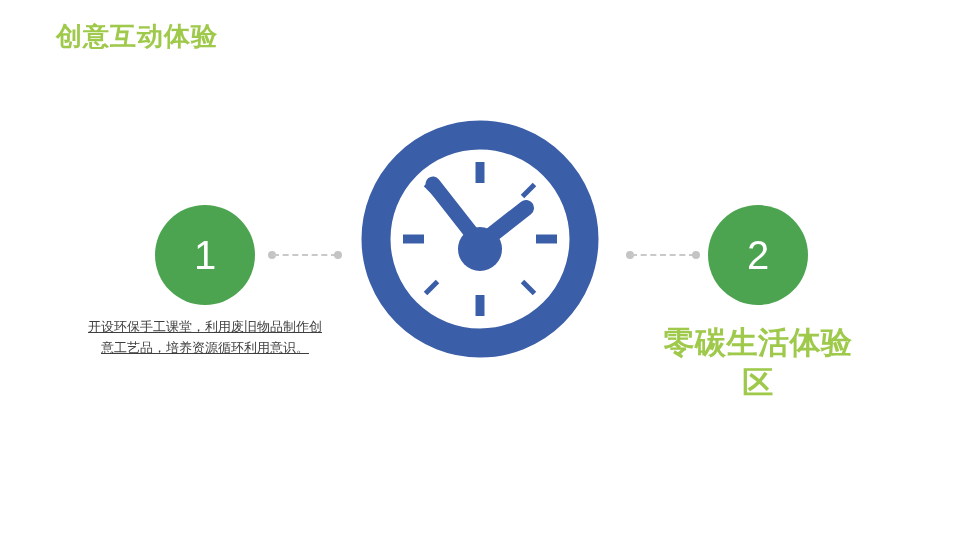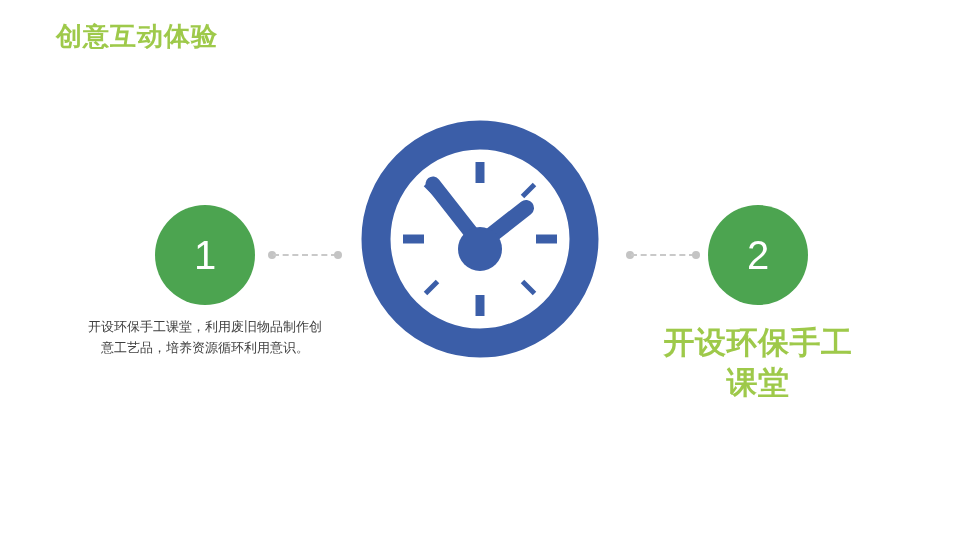--- a/index.html
+++ b/index.html
@@ -113,21 +113,21 @@
     padding: 0 55px;
   }
 
   .step-body {
     margin-top: 12px;
     font-size: 13px;
     color: #3f3f3f;
     line-height: 1.58;
     text-align: center;
   }
-  .step-left .step-body  { padding: 0 40px; }
+  .step-left .step-body  { padding: 0 40px; text-decoration: underline; }
   .step-right .step-body { padding: 0 36px; }
 </style>
 </head>
 <body>
 
 <div class="slide">
 
   <div class="slide-title">创意互动体验</div>
 
   <div class="clock-wrap">
@@ -171,16 +171,16 @@
     <div class="badge">
       <span>1</span>
     </div>
     <div class="step-body">开设环保手工课堂，利用废旧物品制作创意工艺品，培养资源循环利用意识。</div>
   </div>
 
   <div class="step step-right">
     <div class="badge">
       <span>2</span>
     </div>
-    <div class="step-heading">开设环保手工课堂</div>
+    <div class="step-heading">零碳生活体验区</div>
   </div>
 
 </div>
 
 </body></html>

